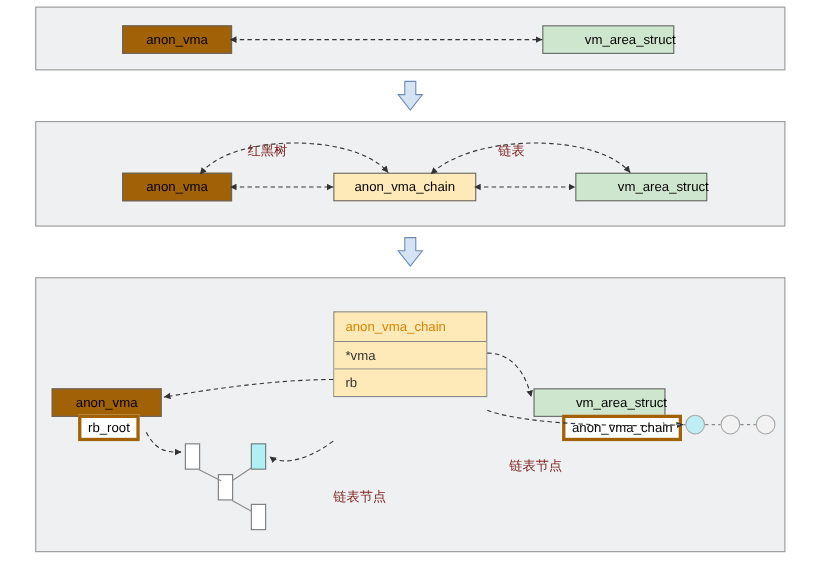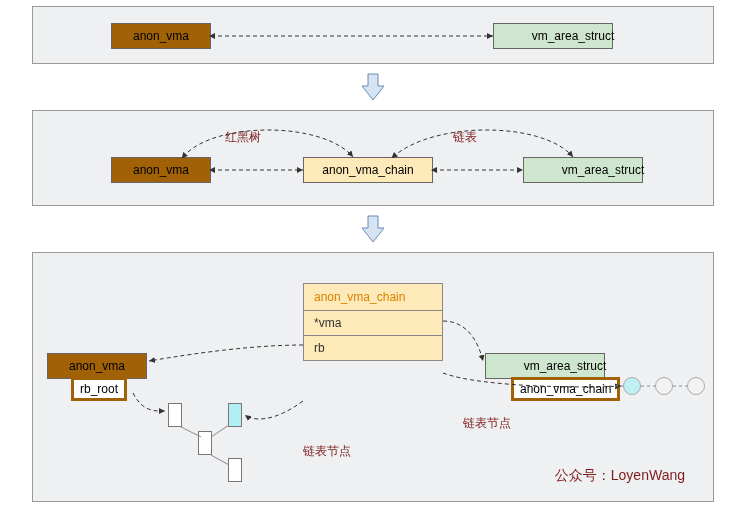--- a/index.html
+++ b/index.html
@@ -106,21 +106,20 @@
   <div class="tiny" style="left:165px; top:178px; width:14px; height:24px;"></div>
   <div class="tiny" style="left:195px; top:150px; width:14px; height:24px; background:#b0f0f5;"></div>
   <div class="tiny" style="left:195px; top:205px; width:14px; height:24px;"></div>
 
   <div class="circle" style="left:590px; top:124px; width:18px; height:18px; background:#bfeef5;"></div>
   <div class="circle" style="left:622px; top:124px; width:18px; height:18px; background:#f2f2f2;"></div>
   <div class="circle" style="left:654px; top:124px; width:18px; height:18px; background:#f2f2f2;"></div>
 
   <div class="label" style="left:270px; top:190px;">链表节点</div>
   <div class="label" style="left:430px; top:162px;">链表节点</div>
-  <div class="label" style="right:28px; bottom:16px; font-size:14px;">公众号：LoyenWang</div>
 
   <svg class="conn" width="682" height="250">
     <defs>
       <marker id="ah3" markerWidth="8" markerHeight="8" refX="6" refY="3" orient="auto">
           <path d="M0,0 L6,3 L0,6 Z" fill="#333"></path>
         </marker>
     </defs>
 
     <path d="M270,92 C210,92 140,104 116,108" stroke="#333" fill="none" stroke-dasharray="4,3" marker-end="url(#ah3)"></path>
 

